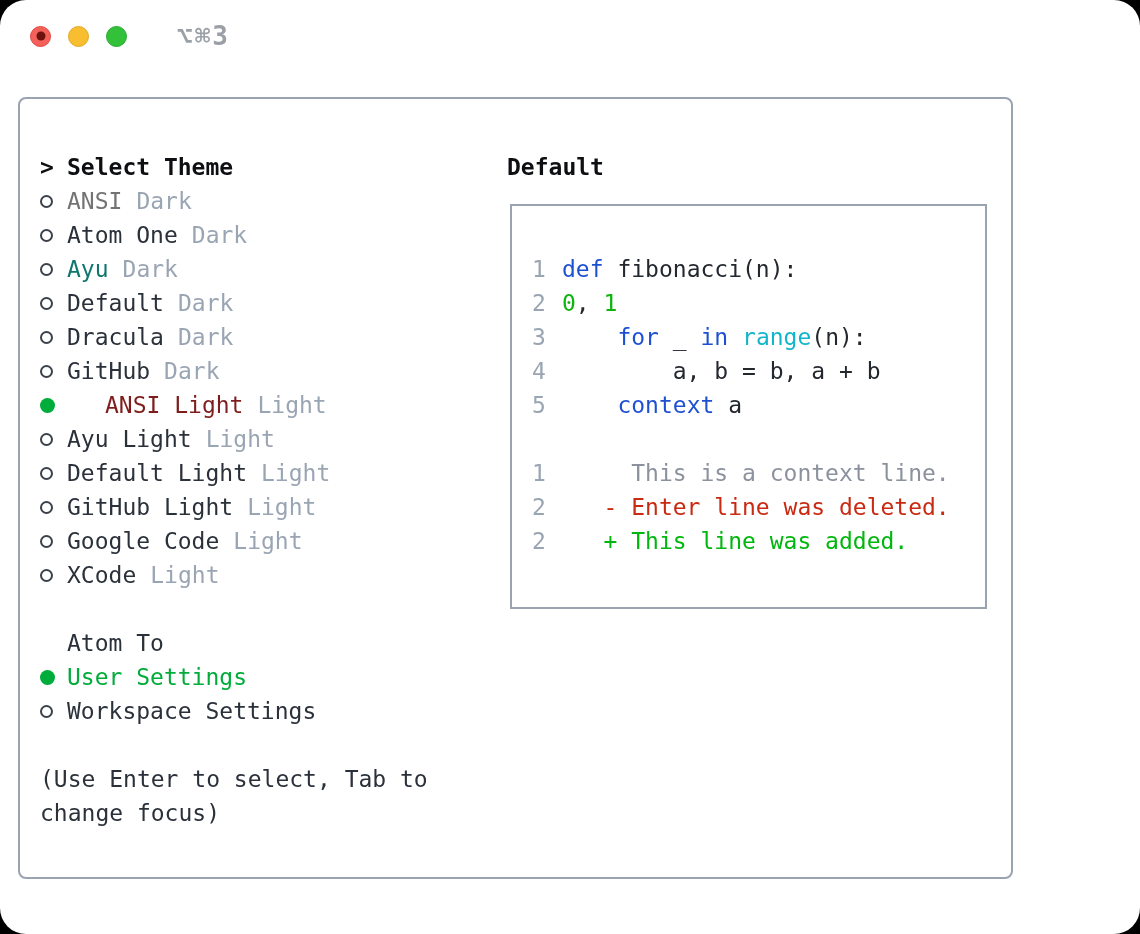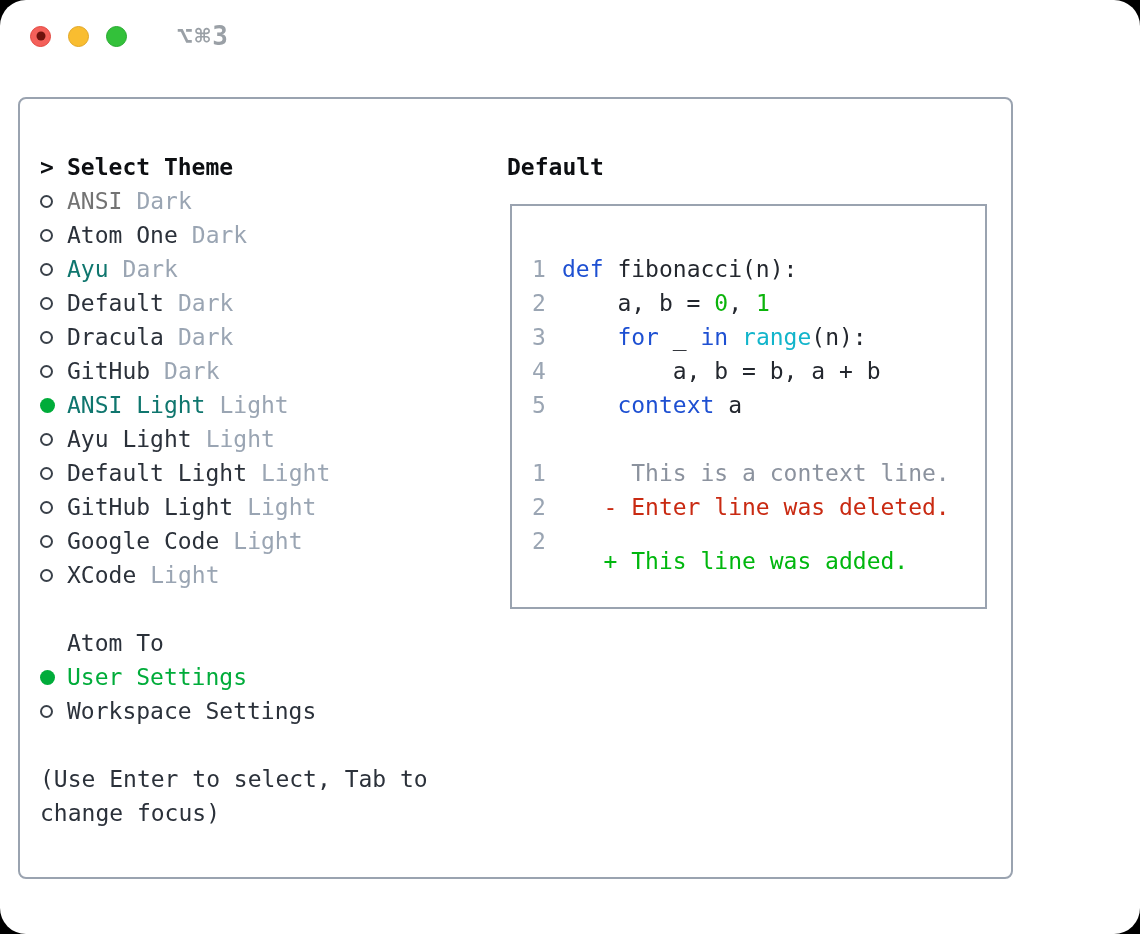--- a/index.html
+++ b/index.html
@@ -111,21 +111,21 @@
         <span class="hdr">Select Theme</span>
       </div>
 
       <div id="theme-list">
           <div class="row"><span class="bullet"><span class="radio"></span></span><span style="color: #737373;">ANSI</span><span class="suffix" style="color: rgb(154, 165, 179);">Dark</span></div>
           <div class="row"><span class="bullet"><span class="radio"></span></span><span style="color: rgb(43, 49, 58);">Atom One</span><span class="suffix" style="color: rgb(154, 165, 179);">Dark</span></div>
           <div class="row"><span class="bullet"><span class="radio"></span></span><span style="color: #0f766e;">Ayu</span><span class="suffix" style="color: rgb(154, 165, 179);">Dark</span></div>
           <div class="row"><span class="bullet"><span class="radio"></span></span><span style="color: rgb(43, 49, 58);">Default</span><span class="suffix" style="color: rgb(154, 165, 179);">Dark</span></div>
           <div class="row"><span class="bullet"><span class="radio"></span></span><span style="color: rgb(43, 49, 58);">Dracula</span><span class="suffix" style="color: rgb(154, 165, 179);">Dark</span></div>
           <div class="row"><span class="bullet"><span class="radio"></span></span><span style="color: rgb(43, 49, 58);">GitHub</span><span class="suffix" style="color: rgb(154, 165, 179);">Dark</span></div>
-          <div class="row"><span class="bullet"><span class="radio on" style="background: rgb(0, 172, 58);"></span></span><span style="color: #0f766e;">ANSI Light</span><span class="suffix" style="color: rgb(154, 165, 179);">Light</span></div>
+          <div class="row"><span class="bullet"><span class="radio on" style="background: rgb(0, 172, 58);"></span></span><span style="color: #7f1d1d; margin-left: 38px;">ANSI Light</span><span class="suffix" style="color: rgb(154, 165, 179);">Light</span></div>
           <div class="row"><span class="bullet"><span class="radio"></span></span><span style="color: rgb(43, 49, 58);">Ayu Light</span><span class="suffix" style="color: rgb(154, 165, 179);">Light</span></div>
           <div class="row"><span class="bullet"><span class="radio"></span></span><span style="color: rgb(43, 49, 58);">Default Light</span><span class="suffix" style="color: rgb(154, 165, 179);">Light</span></div>
           <div class="row"><span class="bullet"><span class="radio"></span></span><span style="color: rgb(43, 49, 58);">GitHub Light</span><span class="suffix" style="color: rgb(154, 165, 179);">Light</span></div>
           <div class="row"><span class="bullet"><span class="radio"></span></span><span style="color: rgb(43, 49, 58);">Google Code</span><span class="suffix" style="color: rgb(154, 165, 179);">Light</span></div>
           <div class="row"><span class="bullet"><span class="radio"></span></span><span style="color: rgb(43, 49, 58);">XCode</span><span class="suffix" style="color: rgb(154, 165, 179);">Light</span></div>
         </div>
 
       <div class="spacer"></div>
 
       <div class="row">
@@ -141,26 +141,26 @@
       <div class="spacer"></div>
 
       <div class="help">(Use Enter to select, Tab to change focus)</div>
     </div>
 
     <div class="preview-header">Default</div>
 
     <div class="preview-box">
       <div id="code-group">
           <div class="line"><span class="num" style="color: rgb(154, 165, 179);">1</span><span style="color: rgb(30, 80, 210);">def</span><span style="color: rgb(35, 39, 46);"> fibonacci(n):</span></div>
-          <div class="line"><span class="num" style="color: rgb(154, 165, 179);">2</span><span style="color: rgb(35, 39, 46);">    a, b = </span><span style="color: rgb(12, 180, 12);">0</span><span style="color: rgb(35, 39, 46);">, </span><span style="color: rgb(12, 180, 12);">1</span></div>
+          <div class="line"><span class="num" style="color: rgb(154, 165, 179);">2</span><span style="color: rgb(12, 180, 12);">0</span><span style="color: rgb(35, 39, 46);">, </span><span style="color: rgb(12, 180, 12);">1</span></div>
           <div class="line"><span class="num" style="color: rgb(154, 165, 179);">3</span><span style="color: rgb(35, 39, 46);">    </span><span style="color: rgb(30, 80, 210);">for</span><span style="color: rgb(35, 39, 46);"> _ </span><span style="color: rgb(30, 80, 210);">in</span><span style="color: rgb(35, 39, 46);"> </span><span style="color: rgb(18, 181, 203);">range</span><span style="color: rgb(35, 39, 46);">(n):</span></div>
           <div class="line"><span class="num" style="color: rgb(154, 165, 179);">4</span><span style="color: rgb(35, 39, 46);">        a, b = b, a + b</span></div>
           <div class="line"><span class="num" style="color: rgb(154, 165, 179);">5</span><span style="color: rgb(35, 39, 46);">    </span><span style="color: rgb(30, 80, 210);">context</span><span style="color: rgb(35, 39, 46);"> a</span></div>
         </div>
       <div id="diff-group" class="diff-group">
           <div class="line"><span class="num" style="color: rgb(154, 165, 179);">1</span><span style="color: rgb(139, 146, 158);">     This is a context line.</span></div>
           <div class="line"><span class="num" style="color: rgb(154, 165, 179);">2</span><span style="color: rgb(201, 42, 18);">   - Enter line was deleted.</span></div>
-          <div class="line"><span class="num" style="color: rgb(154, 165, 179);">2</span><span style="color: rgb(0, 183, 14); margin-top: 20px;">   + This line was added.</span></div>
+          <div class="line"><span class="num" style="color: rgb(154, 165, 179);">2</span><span style="color: rgb(0, 183, 14);">   + This line was added.</span></div>
         </div>
     </div>
 
   </div>
 </div>
 
 </body></html>

